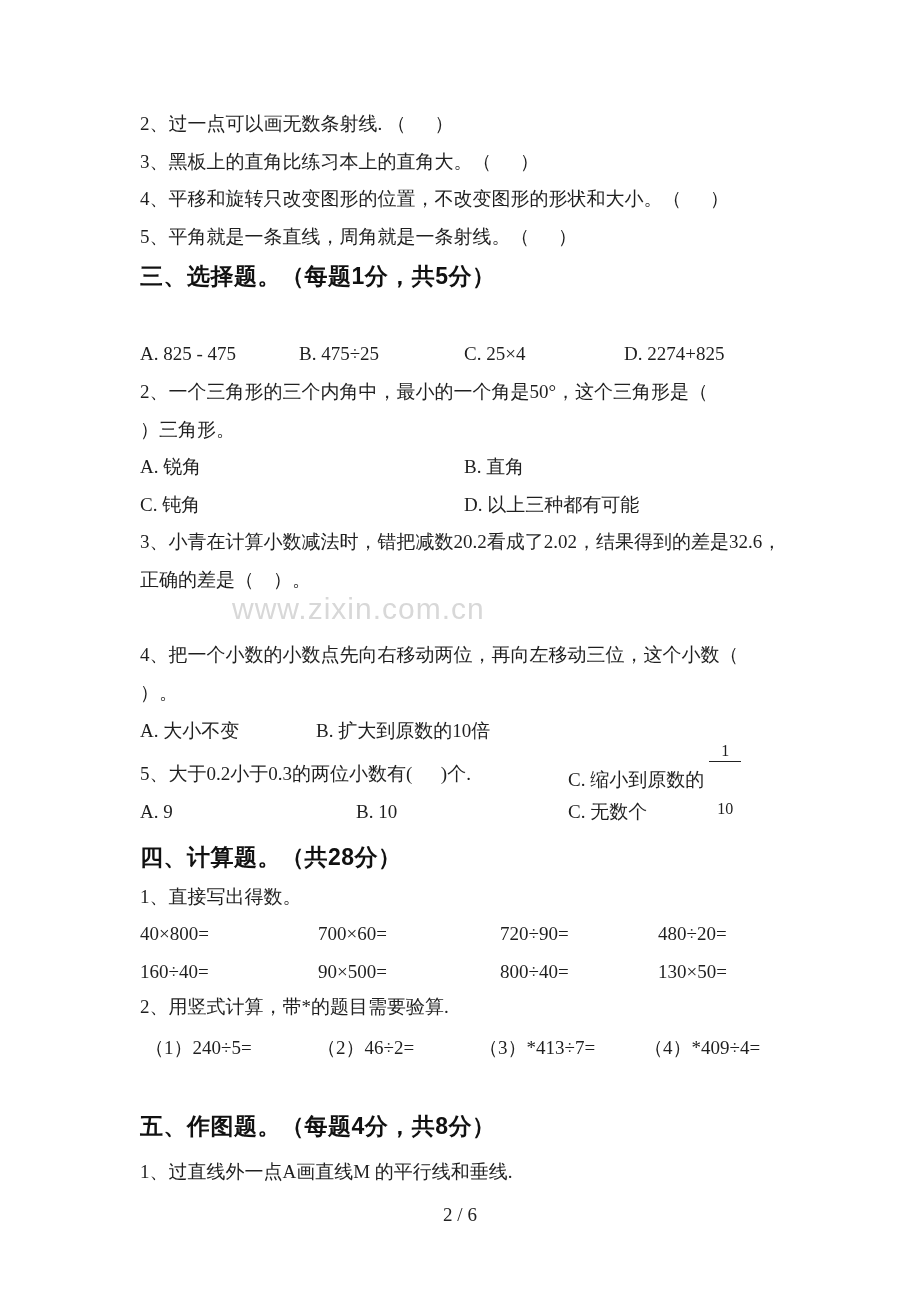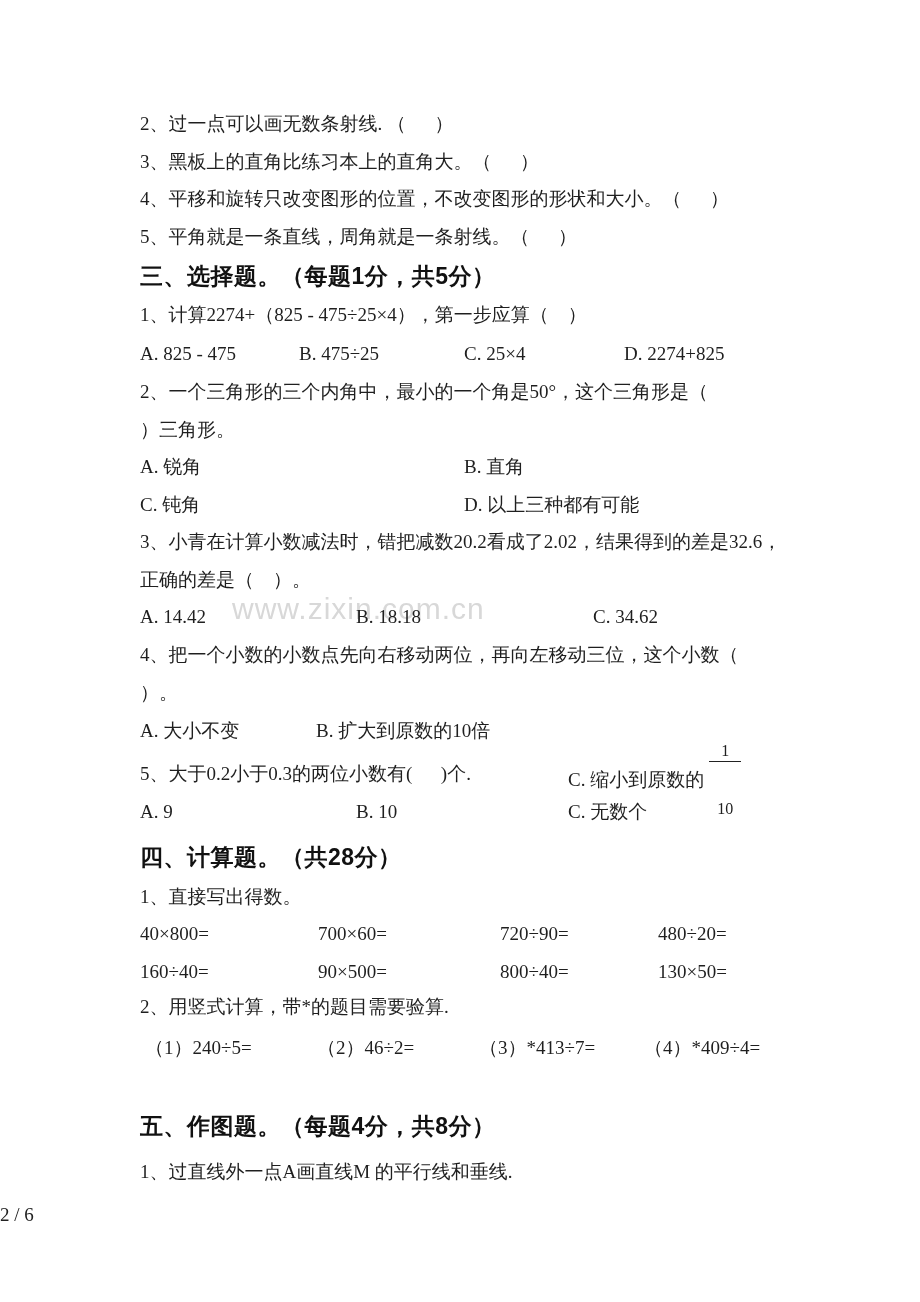--- a/index.html
+++ b/index.html
@@ -76,65 +76,60 @@
     padding: 0 3px 1px;
   }
   .fraction .den {
     display: block;
     padding-top: 1px;
   }
   .footer {
     position: absolute;
     left: 0;
     width: 920px;
+    text-align: center;
     font-size: 19px;
     z-index: 2;
     color: #222222;
   }
 </style>
 </head>
 <body>
 
 <div class="page">
 
   <div class="watermark">www.zixin.com.cn</div>
 
   <div class="line" style="top:112px">2、过一点可以画无数条射线. （      ）</div>
   <div class="line" style="top:150px">3、黑板上的直角比练习本上的直角大。（      ）</div>
   <div class="line" style="top:187px">4、平移和旋转只改变图形的位置，不改变图形的形状和大小。（      ）</div>
   <div class="line" style="top:225px">5、平角就是一条直线，周角就是一条射线。（      ）</div>
 
   <div class="line heading" style="top:262px">三、选择题。（每题1分，共5分）</div>
 
-  <div class="line" style="top:303px">1、计算2274+（825 - 475÷25×4），第一步应算（    ）</div>
   <div class="row" style="top:342px">
     <span class="opt" style="left:140px">A. 825 - 475</span>
     <span class="opt" style="left:299px">B. 475÷25</span>
     <span class="opt" style="left:464px">C. 25×4</span>
     <span class="opt" style="left:624px">D. 2274+825</span>
   </div>
 
   <div class="line" style="top:380px">2、一个三角形的三个内角中，最小的一个角是50°，这个三角形是（</div>
   <div class="line" style="top:418px">）三角形。</div>
   <div class="row" style="top:493px">
     <span class="opt" style="left:140px">C. 钝角</span>
     <span class="opt" style="left:464px">D. 以上三种都有可能</span>
   </div>
   <div class="row" style="top:455px">
     <span class="opt" style="left:140px">A. 锐角</span>
     <span class="opt" style="left:464px">B. 直角</span>
   </div>
 
   <div class="line" style="top:530px">3、小青在计算小数减法时，错把减数20.2看成了2.02，结果得到的差是32.6，</div>
   <div class="line" style="top:568px">正确的差是（    ）。</div>
-  <div class="row" style="top:605px">
-    <span class="opt" style="left:140px">A. 14.42</span>
-    <span class="opt" style="left:356px">B. 18.18</span>
-    <span class="opt" style="left:593px">C. 34.62</span>
-  </div>
 
   <div class="line" style="top:643px">4、把一个小数的小数点先向右移动两位，再向左移动三位，这个小数（</div>
   <div class="line" style="top:681px">）。</div>
   <div class="row frac-row" style="top:705px">
     <span class="opt" style="left:140px;top:14px">A. 大小不变</span>
     <span class="opt" style="left:316px;top:14px">B. 扩大到原数的10倍</span>
     <span class="opt frac-opt" style="left:568px;top:0">
       <span>C. 缩小到原数的</span>
       <span class="fraction">
         <span class="num">1</span>

